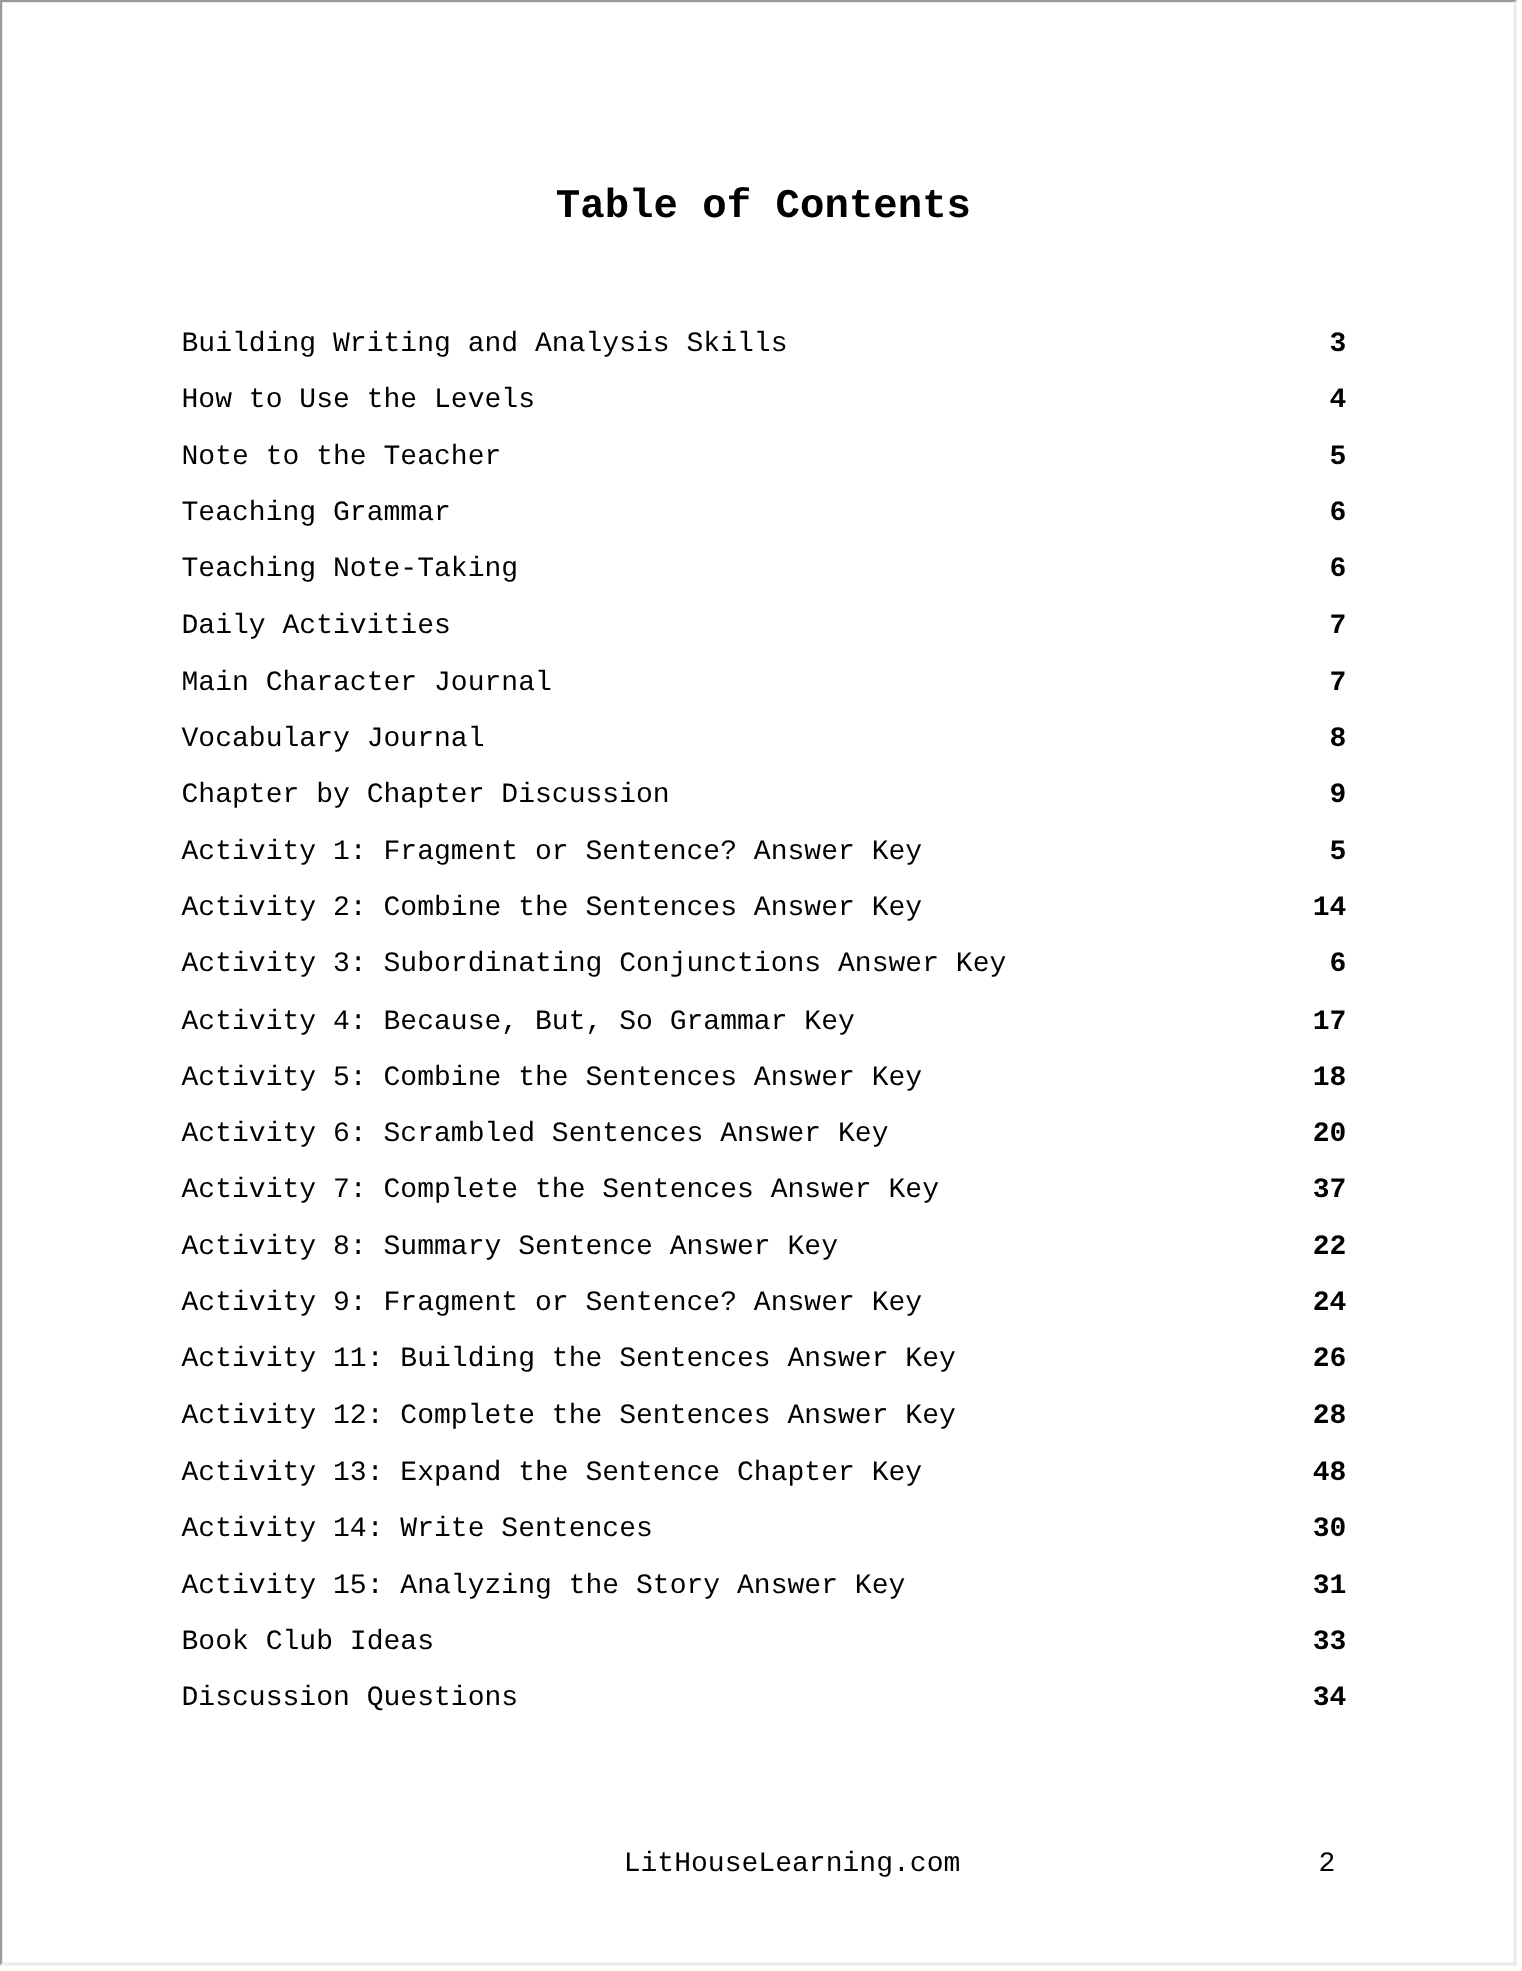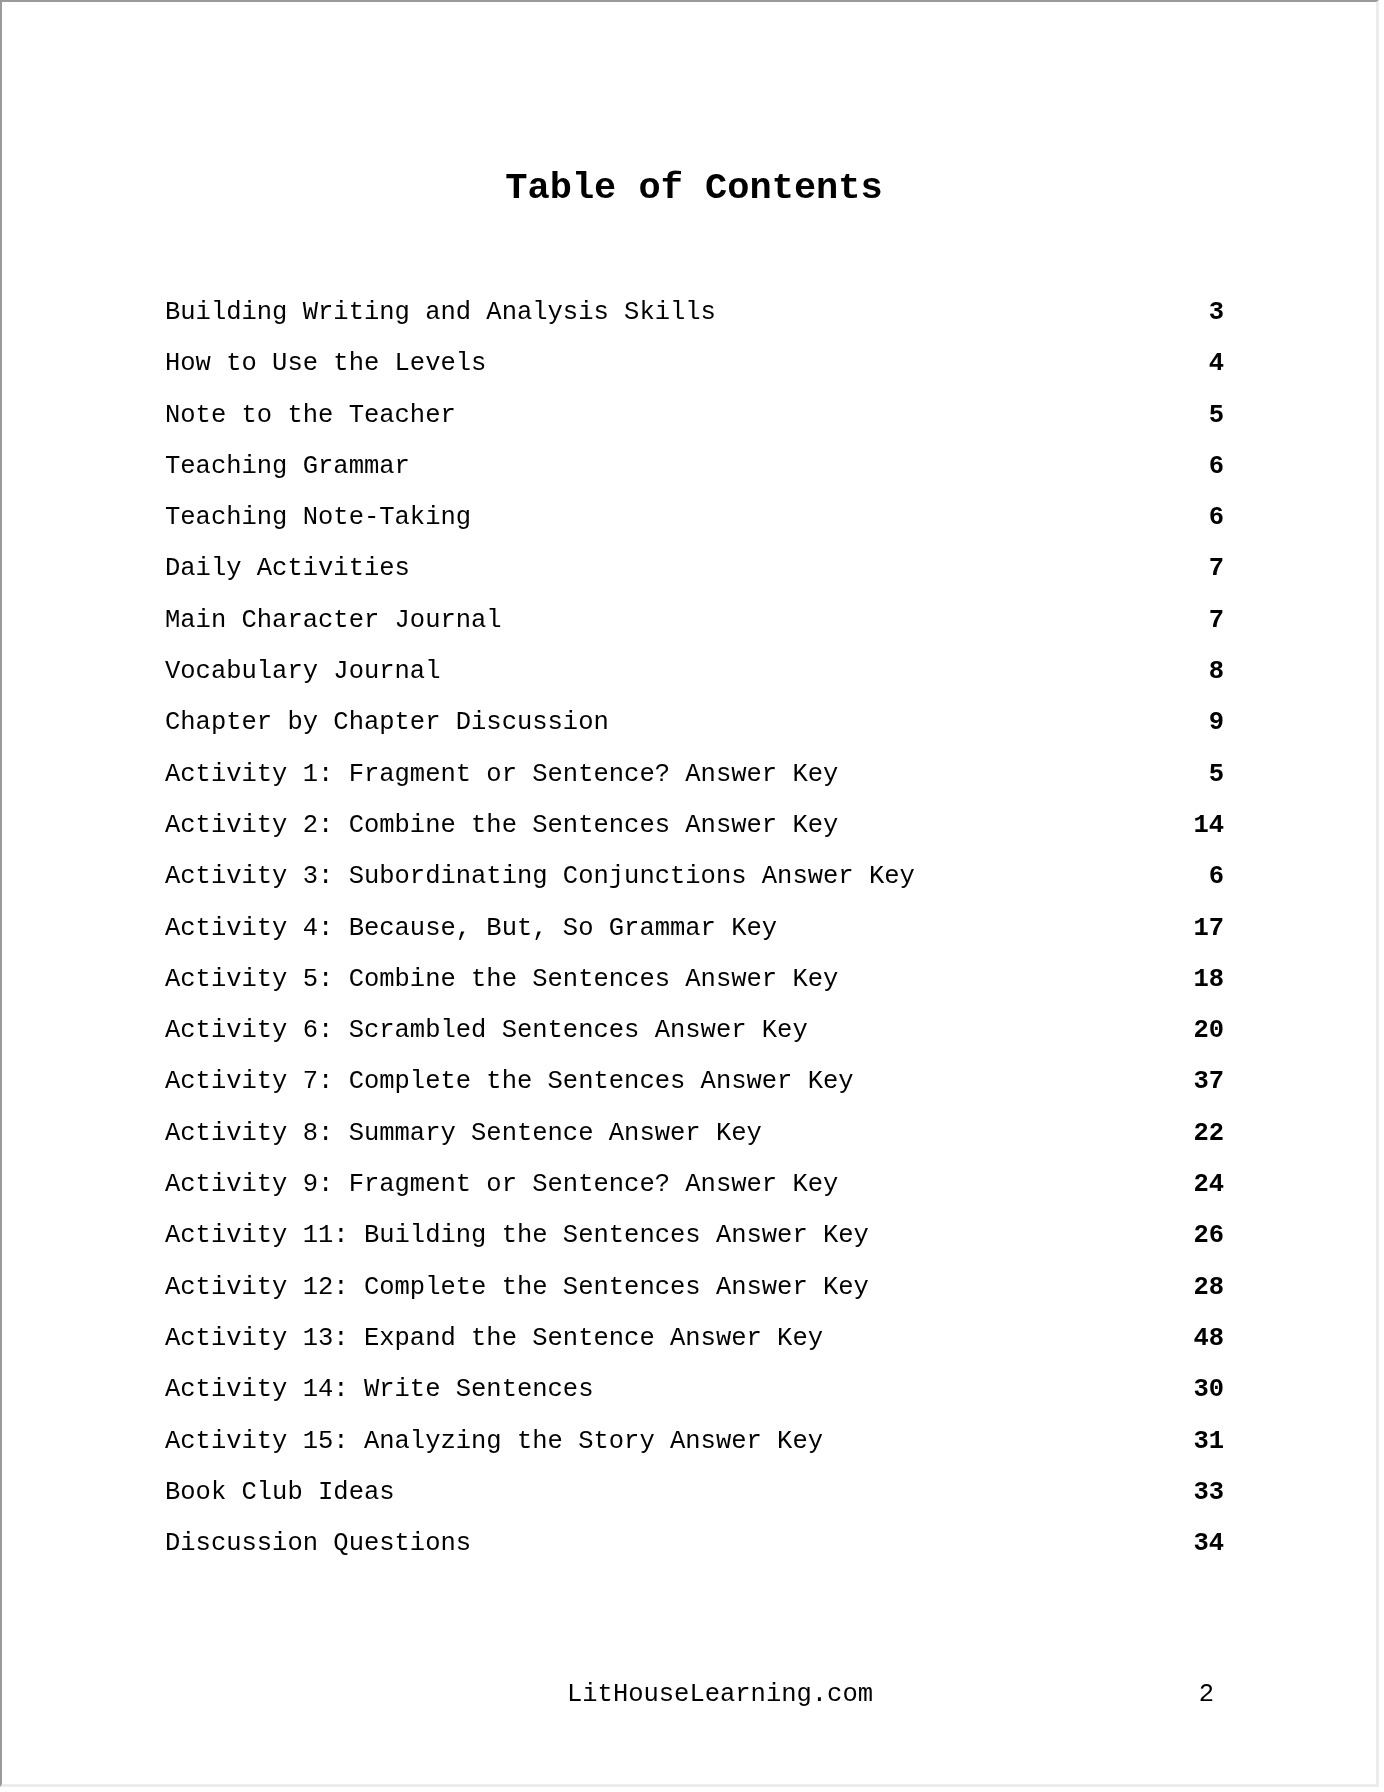--- a/index.html
+++ b/index.html
@@ -162,21 +162,21 @@
       </div>
       <div class="toc-row">
         <span class="toc-label">Activity 11: Building the Sentences Answer Key</span>
         <span class="toc-page">26</span>
       </div>
       <div class="toc-row">
         <span class="toc-label">Activity 12: Complete the Sentences Answer Key</span>
         <span class="toc-page">28</span>
       </div>
       <div class="toc-row">
-        <span class="toc-label">Activity 13: Expand the Sentence Answer Key</span>
+        <span class="toc-label">Activity 13: Expand the Sentence Chapter Key</span>
         <span class="toc-page">48</span>
       </div>
       <div class="toc-row">
         <span class="toc-label">Activity 14: Write Sentences</span>
         <span class="toc-page">30</span>
       </div>
       <div class="toc-row">
         <span class="toc-label">Activity 15: Analyzing the Story Answer Key</span>
         <span class="toc-page">31</span>
       </div>

